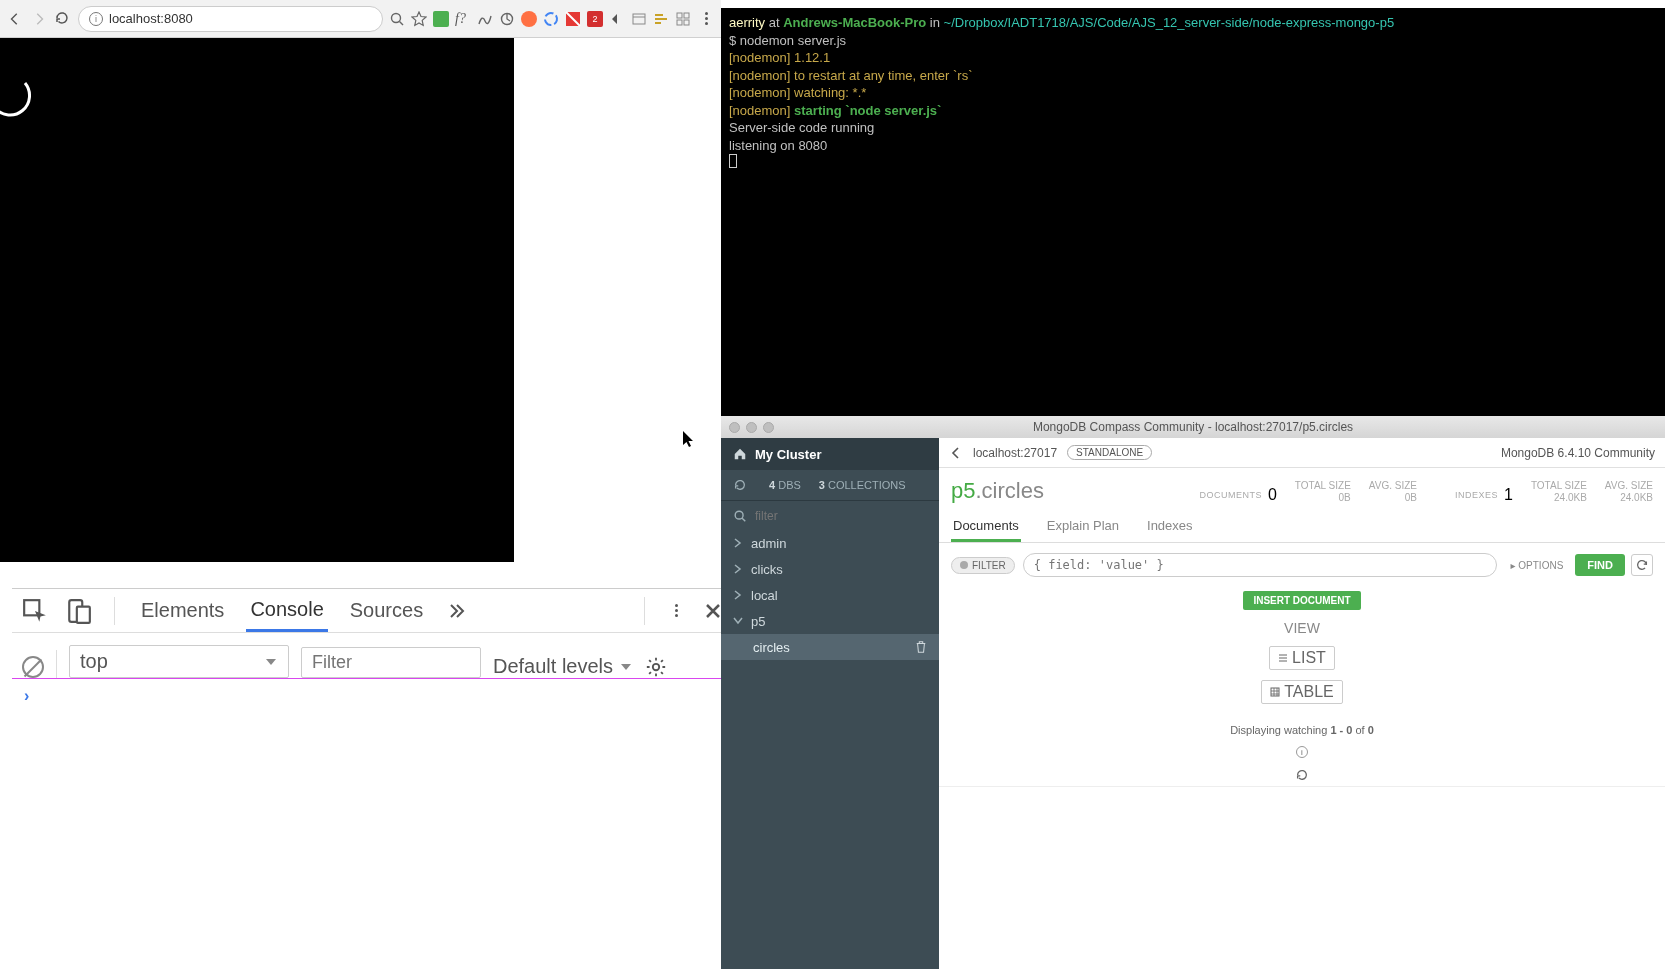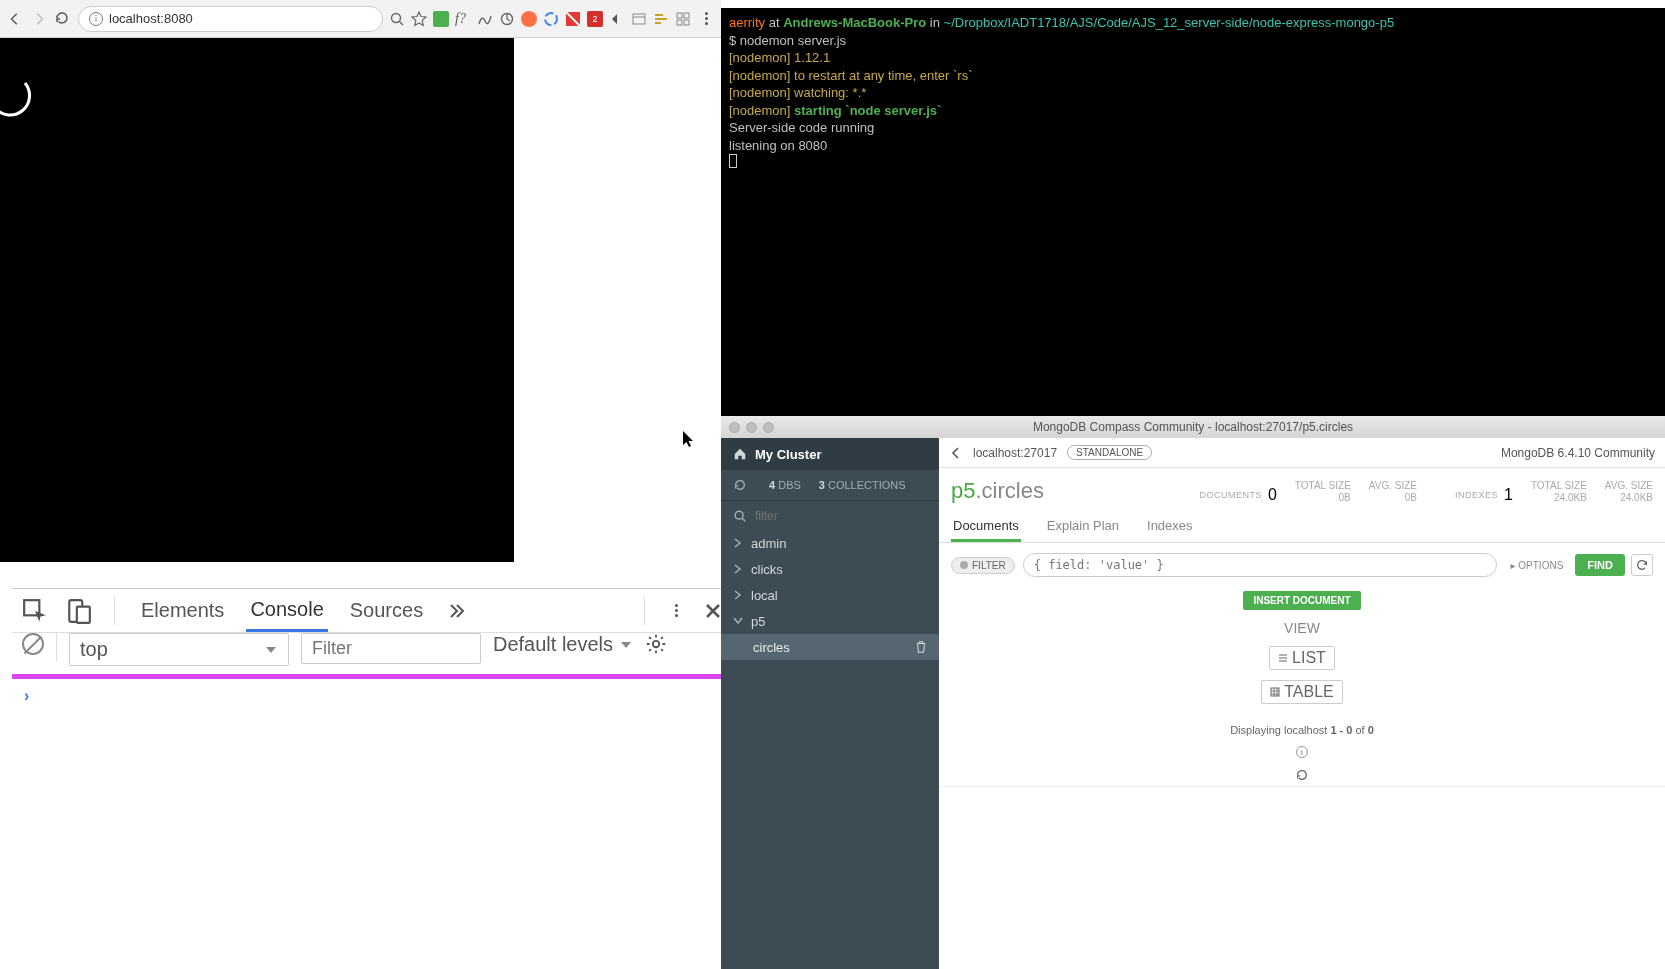--- a/index.html
+++ b/index.html
@@ -26,35 +26,35 @@
 
 
 .devtools { position: absolute; left: 12px; top: 588px; width: 721px; height: 381px; background: #fff; border-top: 1px solid #ccc; }
 .dt-tabs { height: 44px; display: flex; align-items: center; border-bottom: 1px solid #ddd; padding: 0 10px; gap: 18px; font-size: 20px; color: #555; }
 .dt-tabs .tab { padding: 8px 4px; cursor: pointer; }
 .dt-tabs .tab.active { color: #333; border-bottom: 3px solid #3b78e7; }
 .dt-icon { width: 26px; height: 26px; }
 .dt-spacer { flex: 1; }
 .dt-tabs .vsep { width: 1px; height: 28px; background: #ddd; margin: 0 4px; }
 
-.dt-filterbar { height: 46px; display: flex; align-items: flex-start; padding: 0 10px; gap: 12px; font-size: 20px; color: #555; border-bottom: 5px solid #d946ef; }
+.dt-filterbar { height: 46px; display: flex; align-items: flex-end; padding: 0 10px; gap: 12px; font-size: 20px; color: #555; border-bottom: 1px solid #d946ef; }
 .clear-btn { width: 22px; height: 22px; border: 2px solid #888; border-radius: 50%; position: relative; }
 .clear-btn::after { content: ''; position: absolute; width: 24px; height: 2px; background: #888; transform: rotate(-45deg); top: 9px; left: -3px; }
 .ctx-select { display: flex; align-items: center; gap: 8px; border: 1px solid #ccc; padding: 4px 10px; border-radius: 2px; min-width: 220px; justify-content: space-between; }
 .filter-input { border: 1px solid #ccc; padding: 4px 10px; font-size: 18px; width: 180px; border-radius: 2px; }
 .levels { display: flex; align-items: center; gap: 6px; }
 .gear { width: 22px; height: 22px; }
 
 .dt-body { padding: 8px 12px; }
 .prompt-chevron { color: #3b78e7; font-weight: bold; font-size: 16px; }
 
 
 .terminal { position: absolute; left: 721px; top: 8px; right: 214px; height: 408px; background: #000; font-family: "Menlo", "Monaco", monospace; font-size: 13px; padding: 6px 8px; line-height: 1.35; }
 .term-line { white-space: pre; }
-.t-red { color: #f97316; }
+.t-red { color: #fef9c3; }
 .t-white { color: #c0c0c0; }
 .t-green { color: #4caf50; font-weight: bold; }
 .t-cyan { color: #35c5b0; }
 .t-yellow { color: #c7a84a; }
 .t-cursor { display: inline-block; width: 8px; height: 14px; border: 1px solid #ccc; }
 .terminal-right { position:absolute; left: 1451px; top: 8px; right:0; height:408px; background:#000; }
 
 
 .compass { position: absolute; left: 721px; top: 416px; right: 0; bottom: 0; background: #fff; display: flex; flex-direction: column; }
 .compass-titlebar { height: 22px; background: linear-gradient(#e8e8e8,#d5d5d5); display: flex; align-items: center; padding: 0 8px; font-size: 12px; color: #555; position: relative; }
@@ -435,21 +435,21 @@
             <span>LIST</span>
           </div>
         <div class="view-btn">
             <svg width="10" height="10" viewBox="0 0 10 10">
               <rect x="1" y="1" width="8" height="8" stroke="#666" fill="none"></rect>
               <path d="M1 4h8M1 7h8M4 1v8M7 1v8" stroke="#666" stroke-width="0.8"></path>
             </svg>
             <span>TABLE</span>
           </div>
         <div class="action-spacer"></div>
-        <span class="display-text"><span>Displaying localhost </span><b>1 - 0</b><span> of </span><b>0</b></span>
+        <span class="display-text"><span>Displaying watching </span><b>1 - 0</b><span> of </span><b>0</b></span>
         <span class="info-icon">i</span>
         <svg width="14" height="14" viewBox="0 0 16 16">
             <path d="M3 8a5 5 0 1 1 1.5 3.5" stroke="#666" stroke-width="1.5" fill="none"></path>
             <path d="M3 12v-3h3" stroke="#666" stroke-width="1.5" fill="none"></path>
           </svg>
       </div>
     </div>
   </div>
 </div>
 

